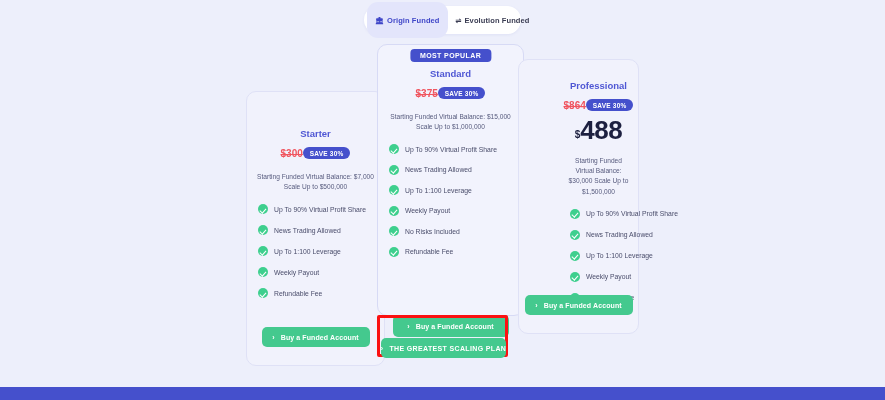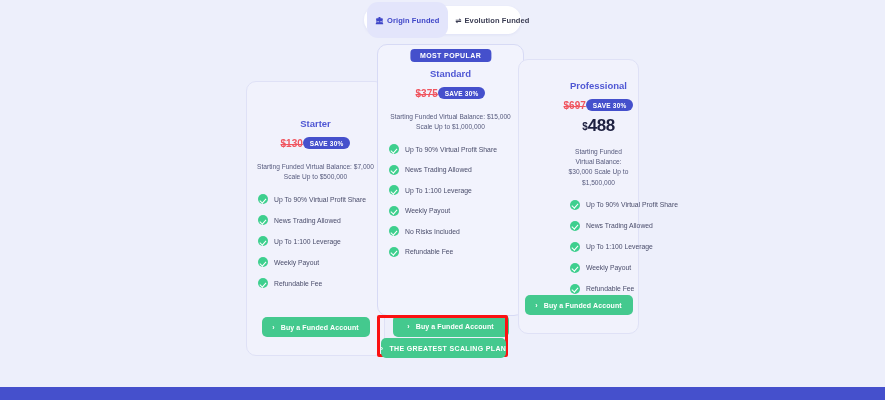--- a/index.html
+++ b/index.html
@@ -29,21 +29,21 @@
   .tab.inactive { color: #3a3c52; padding: 0 8px; text-align: center; }
   .tab-ico { font-size: 7px; line-height: 1; display: inline-block; }
 
   
   .cards { position: absolute; left: 0; top: 44px; width: 885px; }
 
   .card {
     position: absolute; background: #f1f2fc;
     border: 1px solid #dfe1f6; border-radius: 10px;
   }
-  .card.starter { left: 246px; top: 37px; width: 139px; height: 275px; }
+  .card.starter { left: 246px; top: 47px; width: 139px; height: 275px; }
   .card.standard {
     left: 377px; top: 0px; width: 147px; height: 272px;
     background: #f2f3fd; border: 1px solid #d7daf5;
   }
   .card.professional { left: 518px; top: 15px; width: 121px; height: 275px; padding-left: 40px; }
 
   .badge-popular {
     position: absolute; left: 50%; transform: translateX(-50%);
     top: 4px; background: #4550cc; color: #fff;
     font-size: 7px; font-weight: bold; letter-spacing: .4px;
@@ -70,21 +70,21 @@
     background: #4550cc; color: #fff; font-size: 6.5px; font-weight: bold;
     padding: 2.5px 7px; border-radius: 9px; letter-spacing: .2px;
     white-space: nowrap;
   }
 
   .price-now {
     text-align: center; margin-top: 6px; color: #1d2040;
     font-weight: bold; line-height: 1;
   }
   .price-cur { font-size: 10px; vertical-align: 1px; }
-  .price-val { font-size: 17px; letter-spacing: -.5px; }
+  .price-val { font-size: 26px; letter-spacing: -.5px; }
   .card.standard .price-val { font-size: 22px; }
 
   .balance {
     text-align: center; color: #565a7d;
     font-size: 6.6px; line-height: 1.55; padding: 0 8px;
     margin-top: 13px;
   }
 
   .features { margin-top: 12px; padding: 0 0 0 11px; }
   .feature {
@@ -154,21 +154,21 @@
       <span class="tab-ico">⇌</span>
       <span>Evolution Funded</span>
     </div>
   </div>
 
   <div class="cards">
 
     <div class="card starter">
       <div class="plan-name">Starter</div>
       <div class="price-old-row">
-        <span class="price-old">$130</span>
+        <span class="price-old">$300</span>
         <span class="save-badge">SAVE 30%</span>
       </div>
       <div class="balance">Starting Funded Virtual Balance: $7,000 Scale Up to $500,000</div>
       <div class="features">
         <div class="feature">
           <span class="check"></span>
           <span class="feature-label">Up To 90% Virtual Profit Share</span>
         </div>
         <div class="feature">
           <span class="check"></span>
@@ -229,21 +229,21 @@
       </div>
       <button class="buy-btn">
         <span class="chev">›</span>
         <span>Buy a Funded Account</span>
       </button>
     </div>
 
     <div class="card professional">
       <div class="plan-name">Professional</div>
       <div class="price-old-row">
-        <span class="price-old">$697</span>
+        <span class="price-old">$864</span>
         <span class="save-badge">SAVE 30%</span>
       </div>
       <div class="price-now">
         <span class="price-cur">$</span><span class="price-val">488</span>
       </div>
       <div class="balance">Starting Funded Virtual Balance: $30,000 Scale Up to $1,500,000</div>
       <div class="features">
         <div class="feature">
           <span class="check"></span>
           <span class="feature-label">Up To 90% Virtual Profit Share</span>

